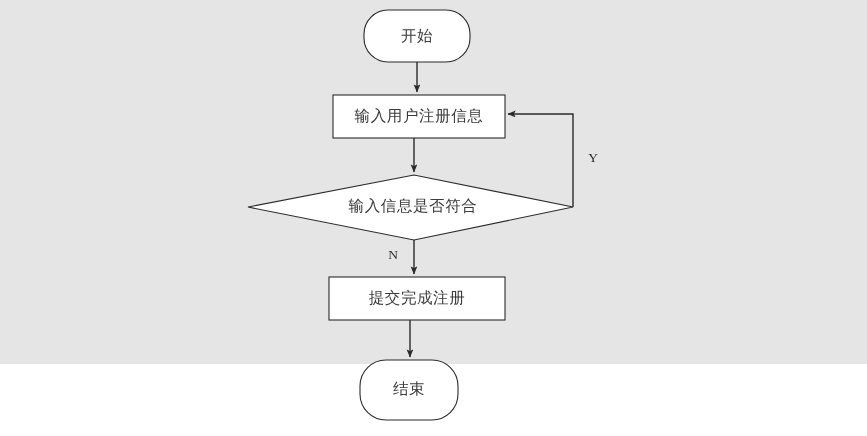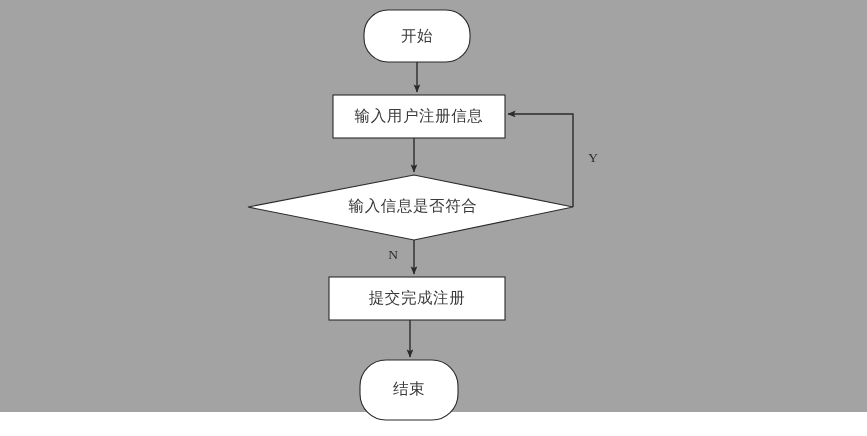--- a/index.html
+++ b/index.html
@@ -9,22 +9,22 @@
   }
   body {
     width: 867px;
     height: 436px;
     font-family: "Liberation Serif", "DejaVu Serif", serif;
     overflow: hidden;
   }
   #flowchart-canvas {
     position: relative;
     width: 867px;
-    height: 412px;
-    background: #a3a3a3;
+    height: 364px;
+    background: #e5e5e5;
   }
   #flowchart-svg {
     position: absolute;
     left: 0;
     top: 0;
     width: 867px;
     height: 436px;
   }
   .node-shape {
     fill: #ffffff;

